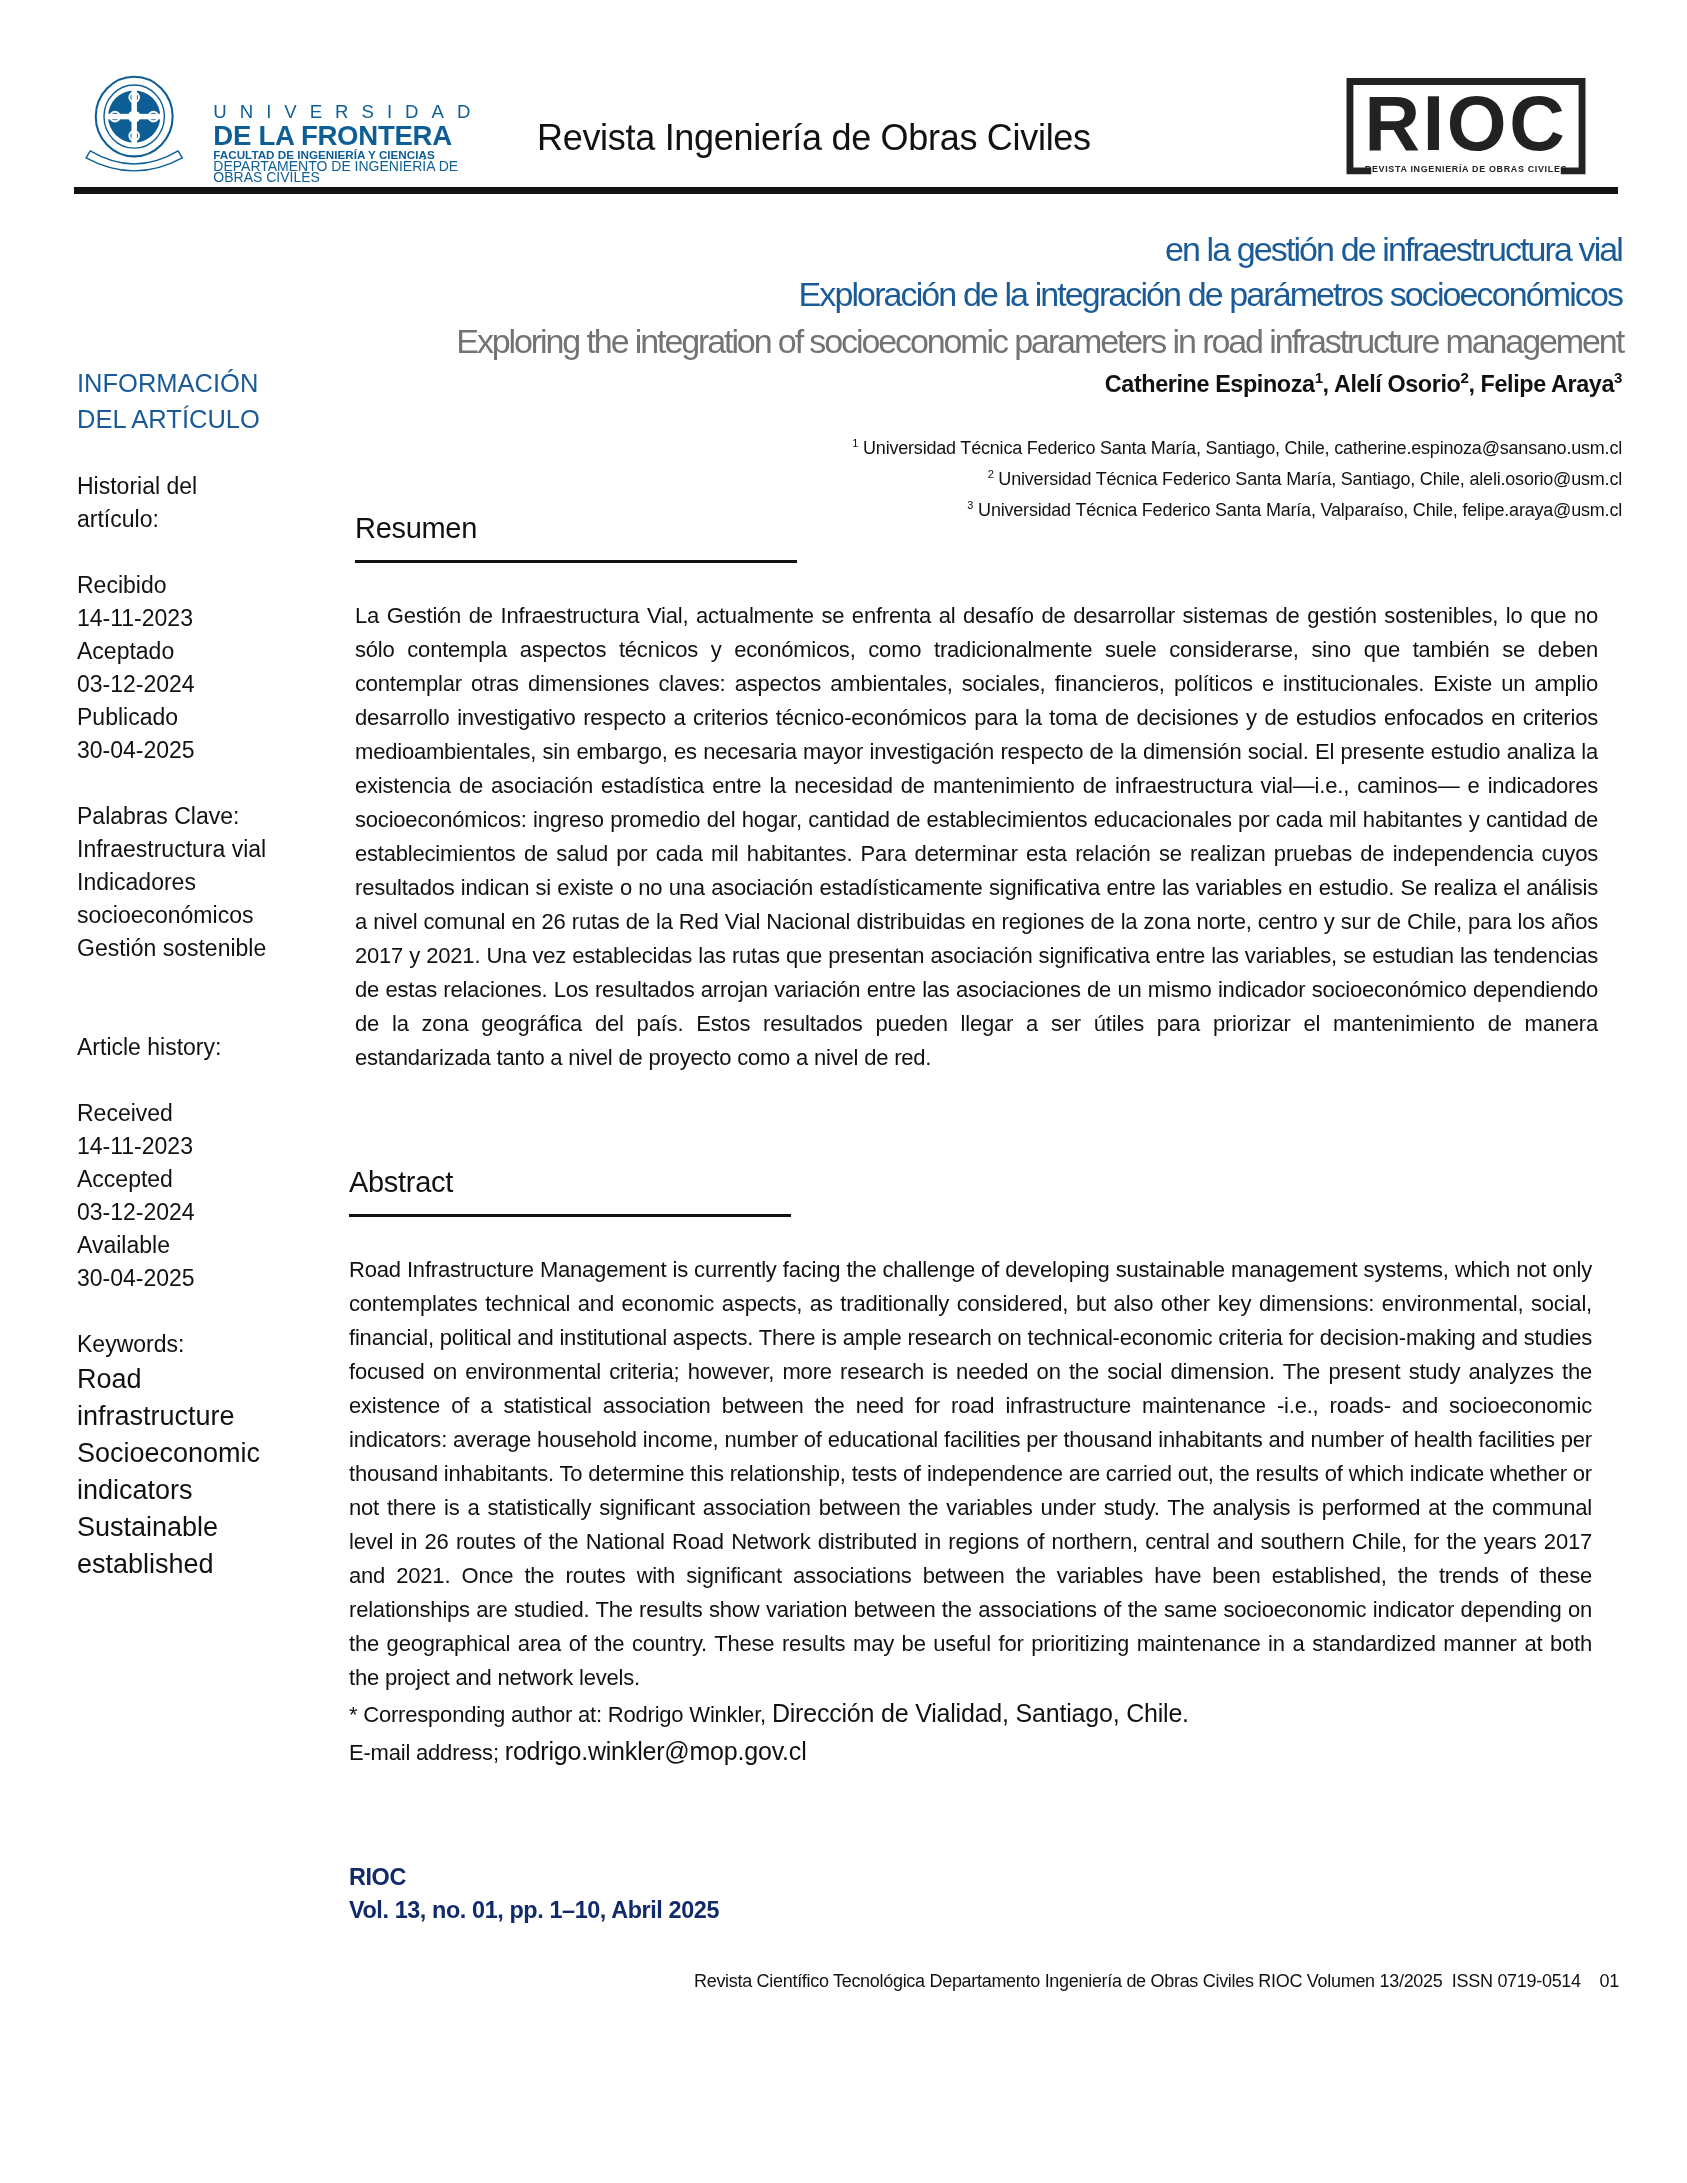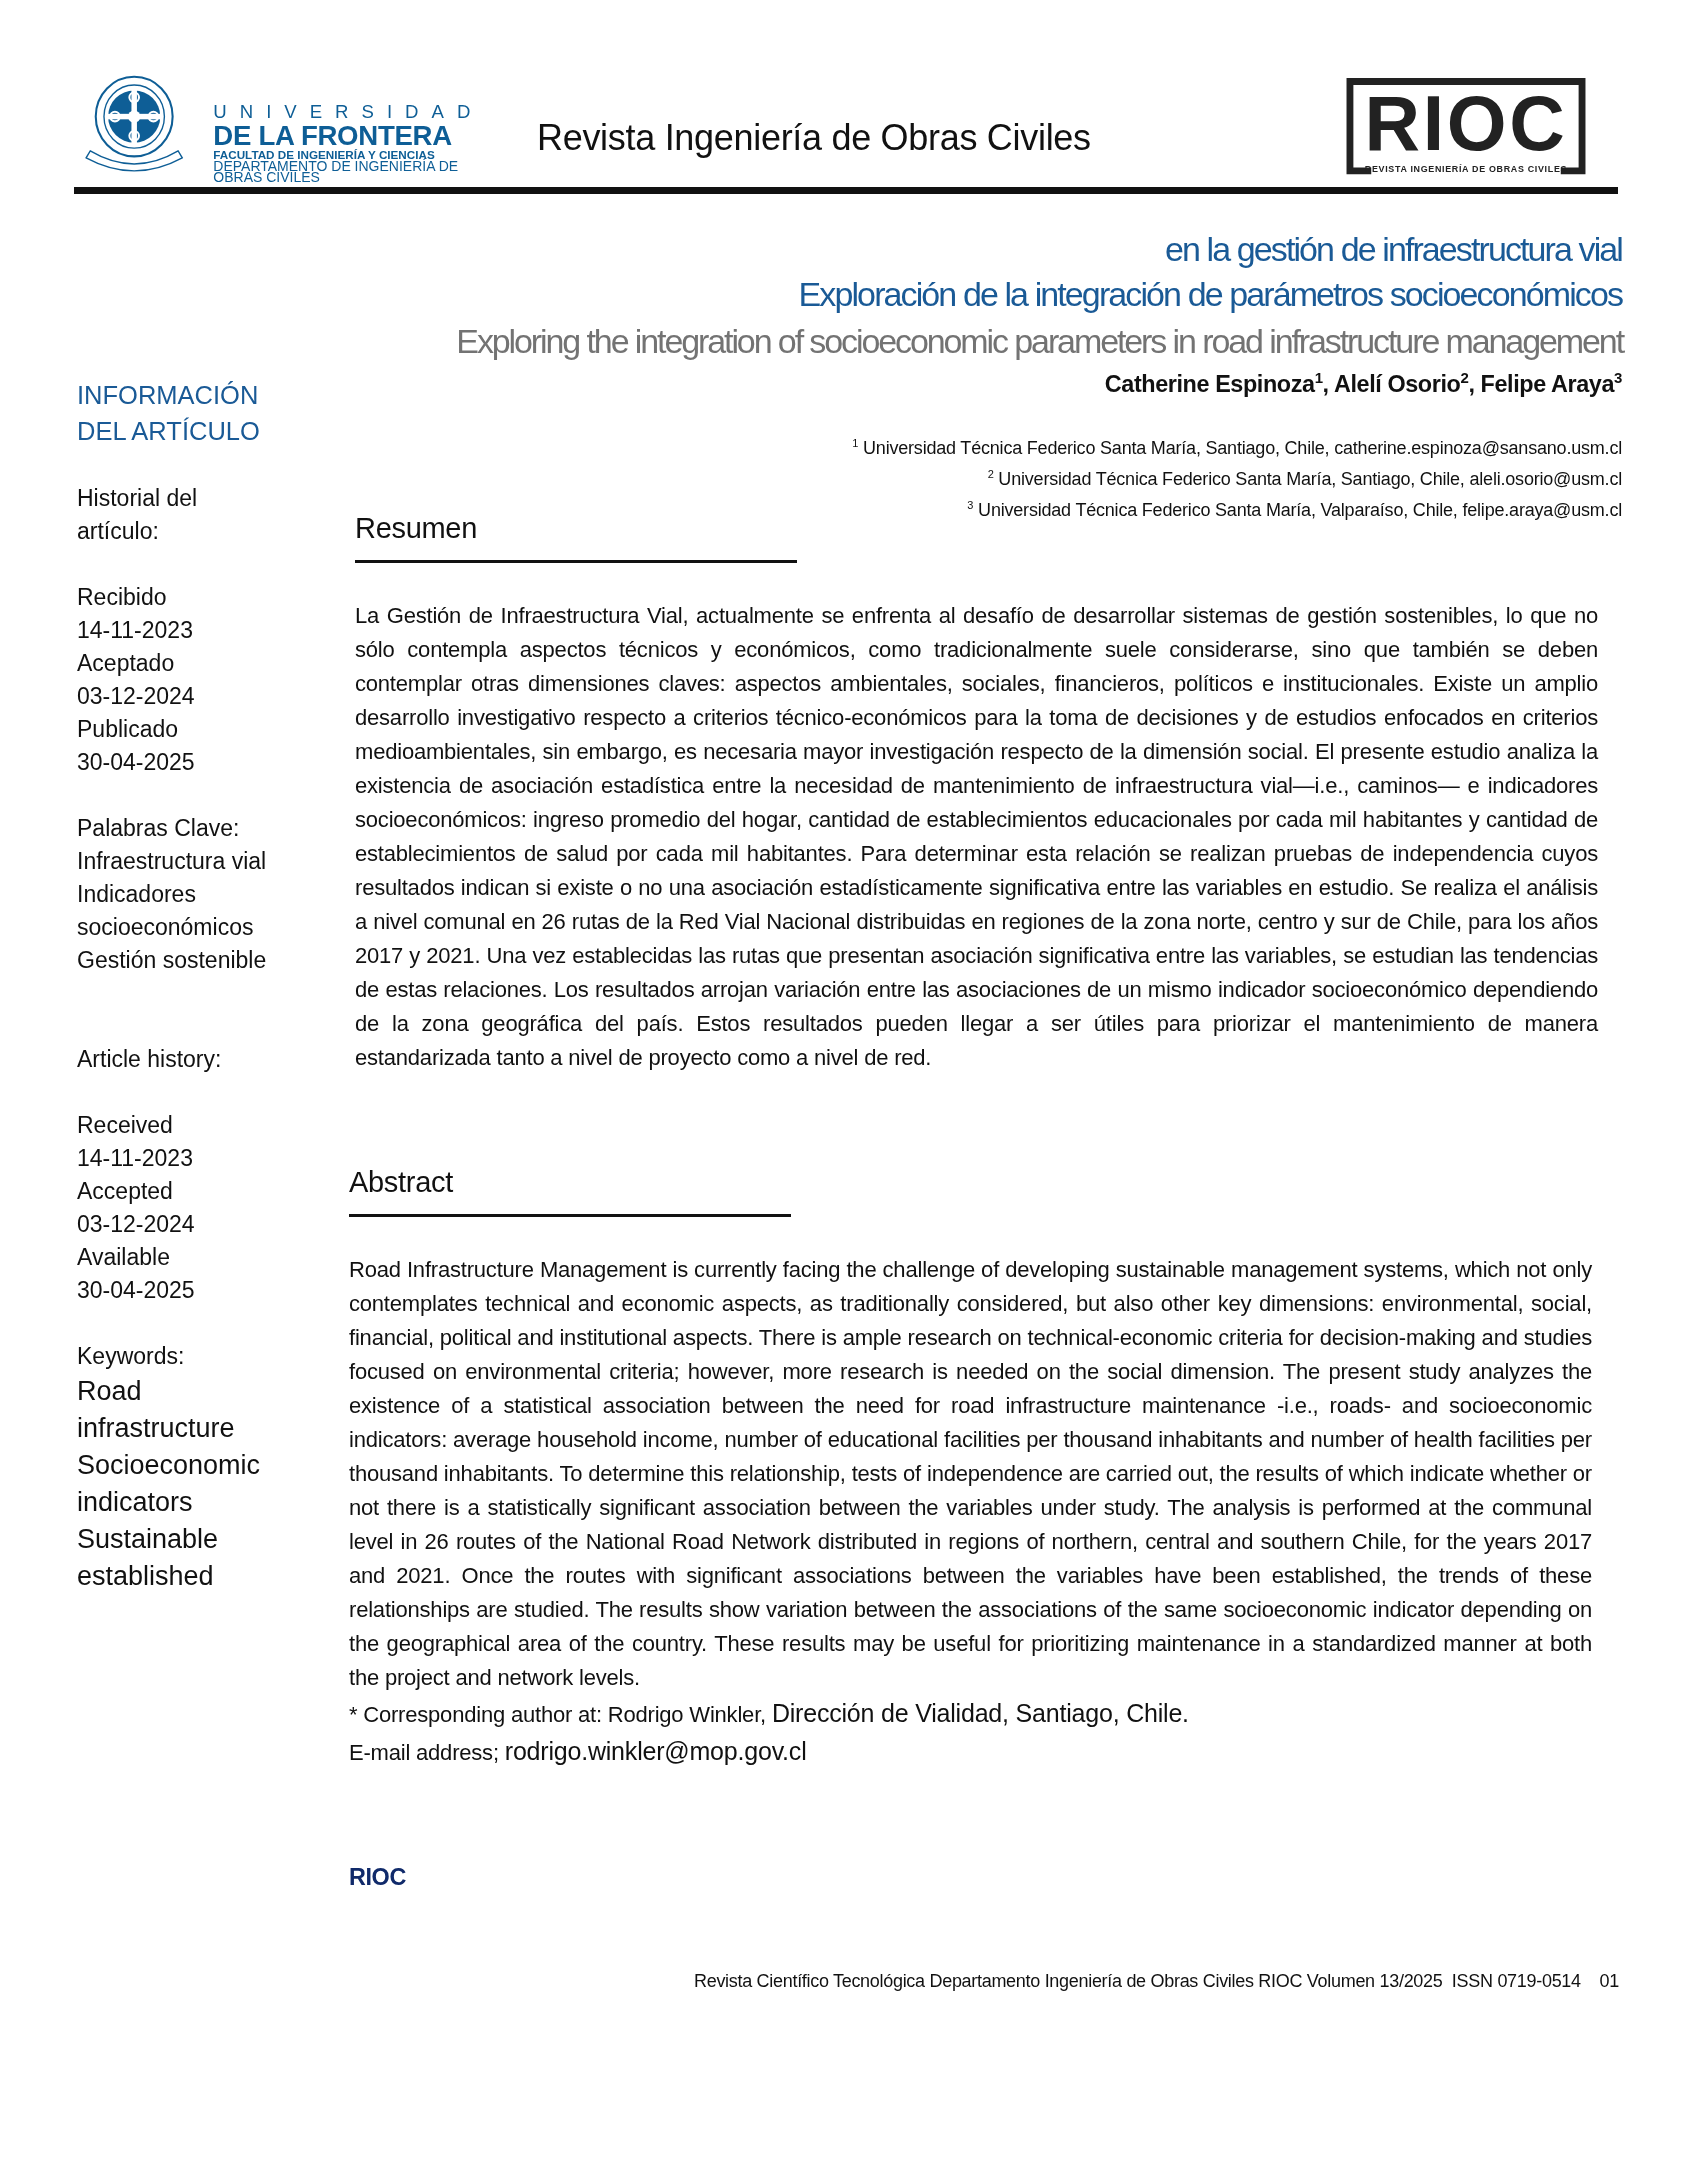--- a/index.html
+++ b/index.html
@@ -24,21 +24,21 @@
   .title-es { position: absolute; right: 65px; top: 227px; text-align: right; color: #1a5a96;
               font-size: 34px; line-height: 45px; letter-spacing: -1.9px; font-family: "Liberation Sans", sans-serif; }
   .title-en { position: absolute; right: 64px; top: 321px; text-align: right; color: #737373;
               font-size: 34px; line-height: 41px; letter-spacing: -2.1px; }
   .authors { position: absolute; right: 65px; top: 369px; font-size: 23.4px; font-weight: 700; letter-spacing: -0.4px; }
   .authors sup { font-size: 15px; }
   .affils { position: absolute; right: 65px; top: 430px; text-align: right; font-size: 18px; line-height: 26px; letter-spacing: -0.2px; }
   .affils sup { font-size: 11px; }
 
   
-  .side { position: absolute; left: 77px; top: 365px; width: 234px; font-size: 23px; line-height: 33px; color: #111; margin-top: 12px; }
+  .side { position: absolute; left: 77px; top: 365px; width: 234px; font-size: 23px; line-height: 33px; color: #111; }
   .side .info-title { color: #1a5a96; font-size: 25.5px; line-height: 36px; }
   .side .gap { height: 33px; }
   .side .gap2 { height: 66px; }
   .side .kw-en { font-size: 27px; line-height: 37px; }
 
   
   .main { position: absolute; left: 349px; width: 1243px; }
   .sec-head { font-size: 29px; line-height: 34px; letter-spacing: -0.3px; }
   .sec-rule { width: 442px; height: 3.4px; background: #111; margin-top: 15px; }
   .para { font-size: 22px; line-height: 34px; text-align: justify; letter-spacing: -0.2px; margin: 0; }
@@ -157,16 +157,17 @@
   <div class="corr">
     <span>* Corresponding author at: Rodrigo Winkler, </span><span class="big">Dirección de Vialidad, Santiago, Chile.</span>
   </div>
   <div class="corr">
     <span>E-mail address; </span><span class="big">rodrigo.winkler@mop.gov.cl</span>
   </div>
 </div>
 
 <div class="journal-info">
   <div>RIOC</div>
+  <div>Vol. 13, no. 01, pp. 1–10, Abril 2025</div>
 </div>
 
 <div class="footer">Revista Científico Tecnológica Departamento Ingeniería de Obras Civiles RIOC Volumen 13/2025  ISSN 0719-0514    01</div>
 
 
 </body></html>

